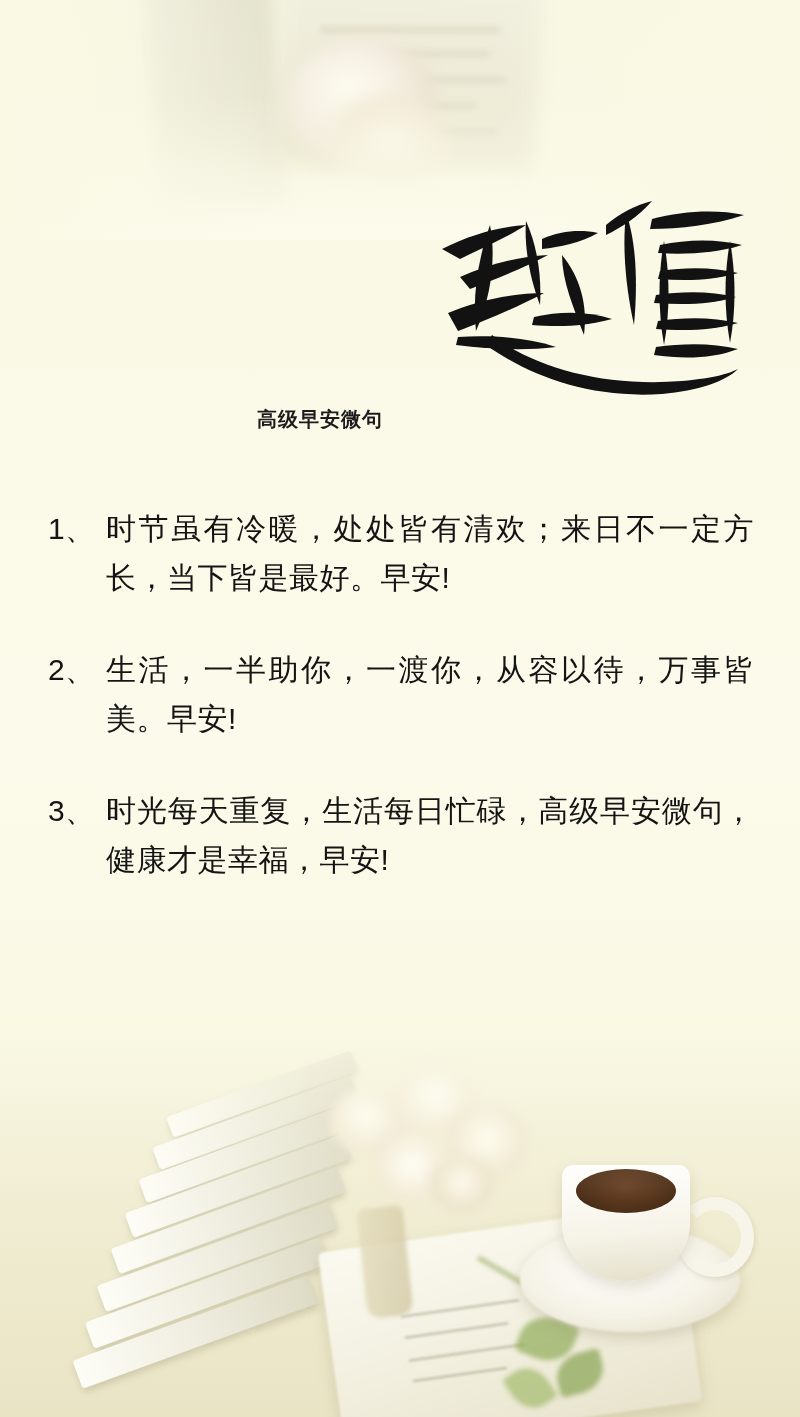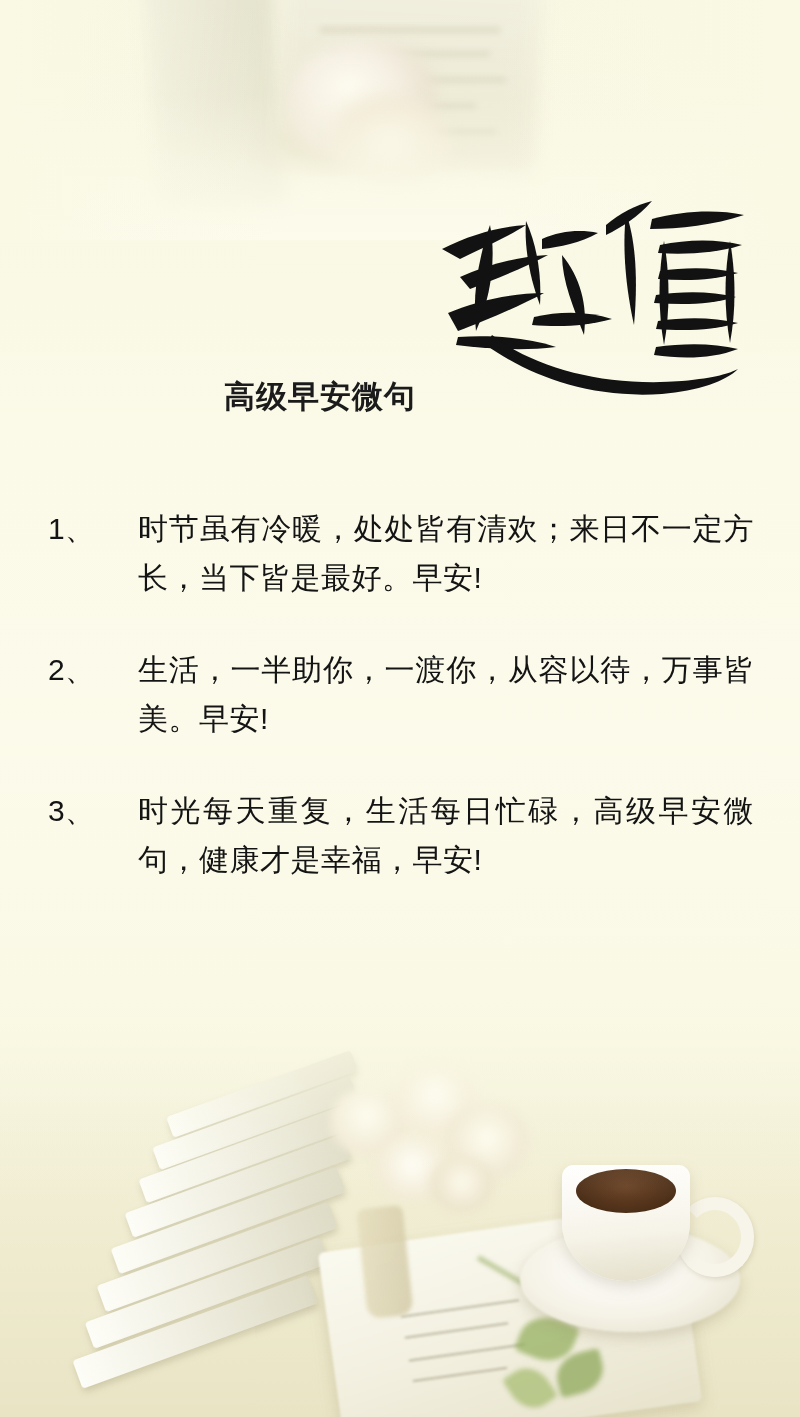--- a/index.html
+++ b/index.html
@@ -118,24 +118,24 @@
     top: 185px;
     width: 320px;
     height: 225px;
   }
   .calligraphy svg { display: block; }
 
   
   .headline {
     position: absolute;
     left: 0;
-    top: 376px;
+    top: 406px;
     width: 640px;
     text-align: center;
-    font-size: 31px;
+    font-size: 20px;
     font-weight: bold;
     color: #1b1b1b;
     letter-spacing: 1px;
   }
 
   
   .quotes {
     position: absolute;
     left: 48px;
     top: 505px;
@@ -153,21 +153,20 @@
     flex: 0 0 auto;
     width: 58px;
     font-size: 30px;
     line-height: 1.62;
     color: #141414;
   }
   .quote-text {
     flex: 1 1 auto;
     letter-spacing: .5px;
     text-align: justify;
-    margin-left: 32px;
   }
 
   
   .bottom-photo {
     position: absolute;
     left: 0;
     bottom: 0;
     width: 800px;
     height: 400px;
     overflow: hidden;

